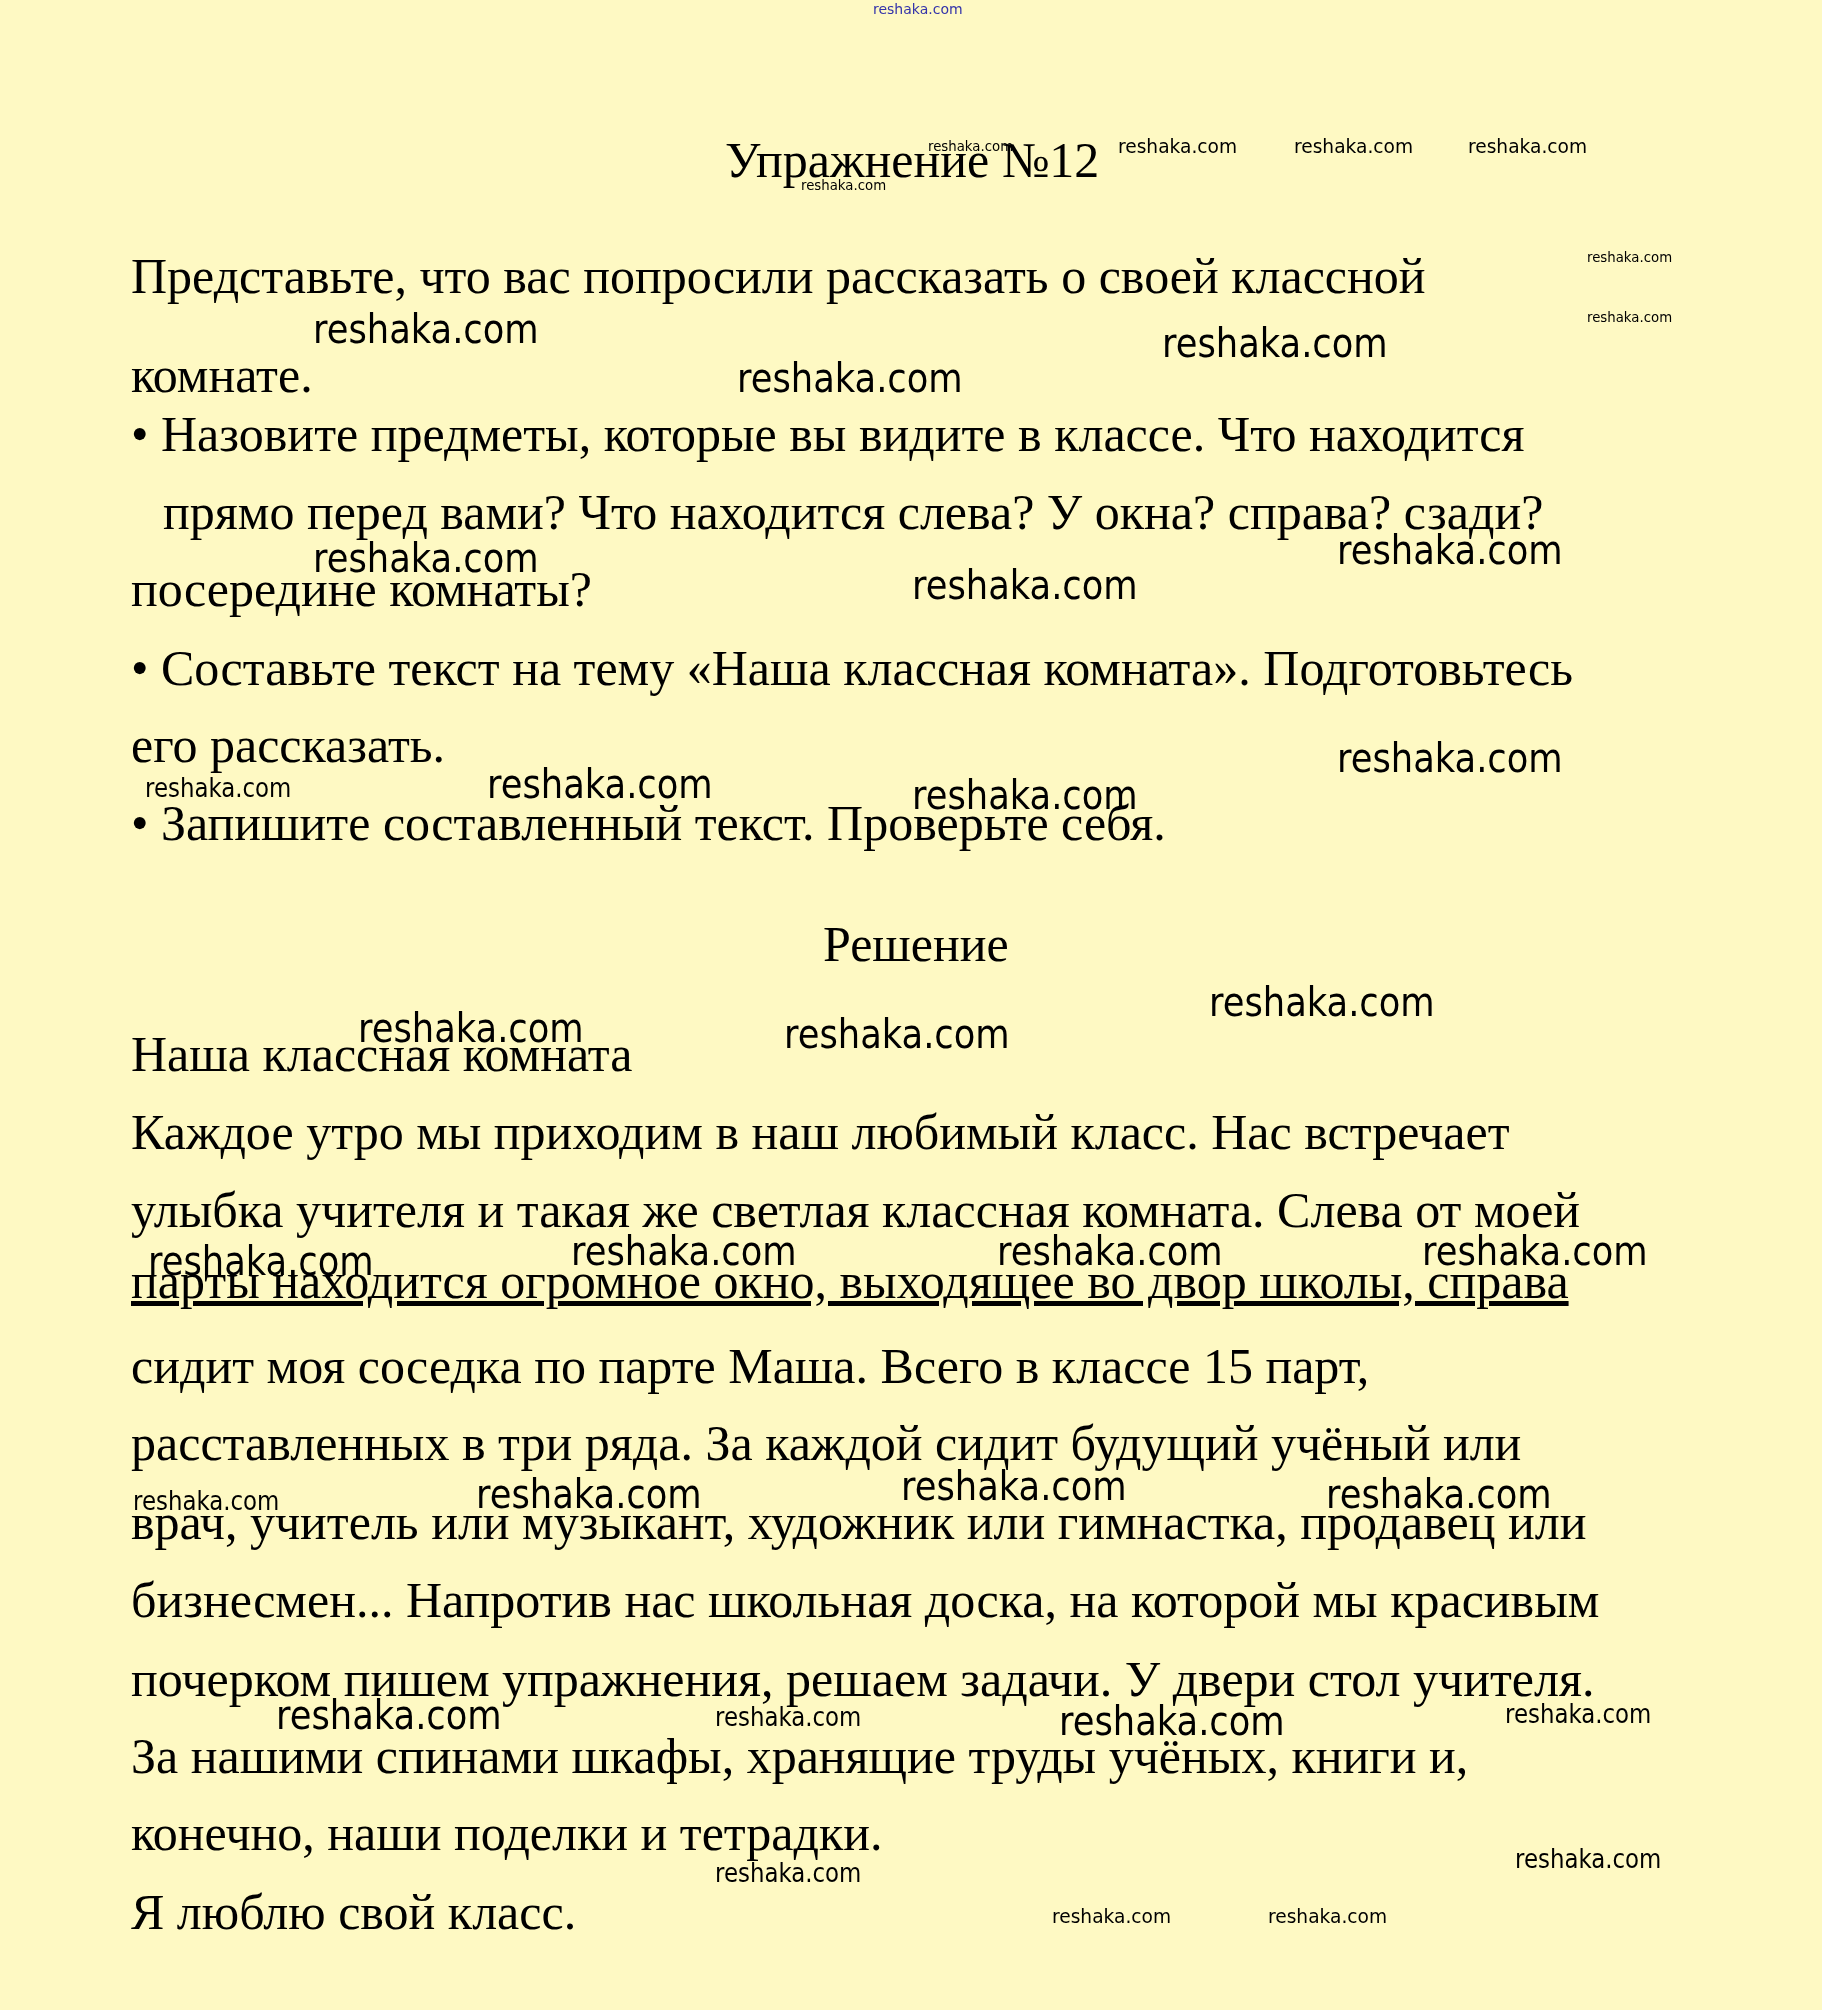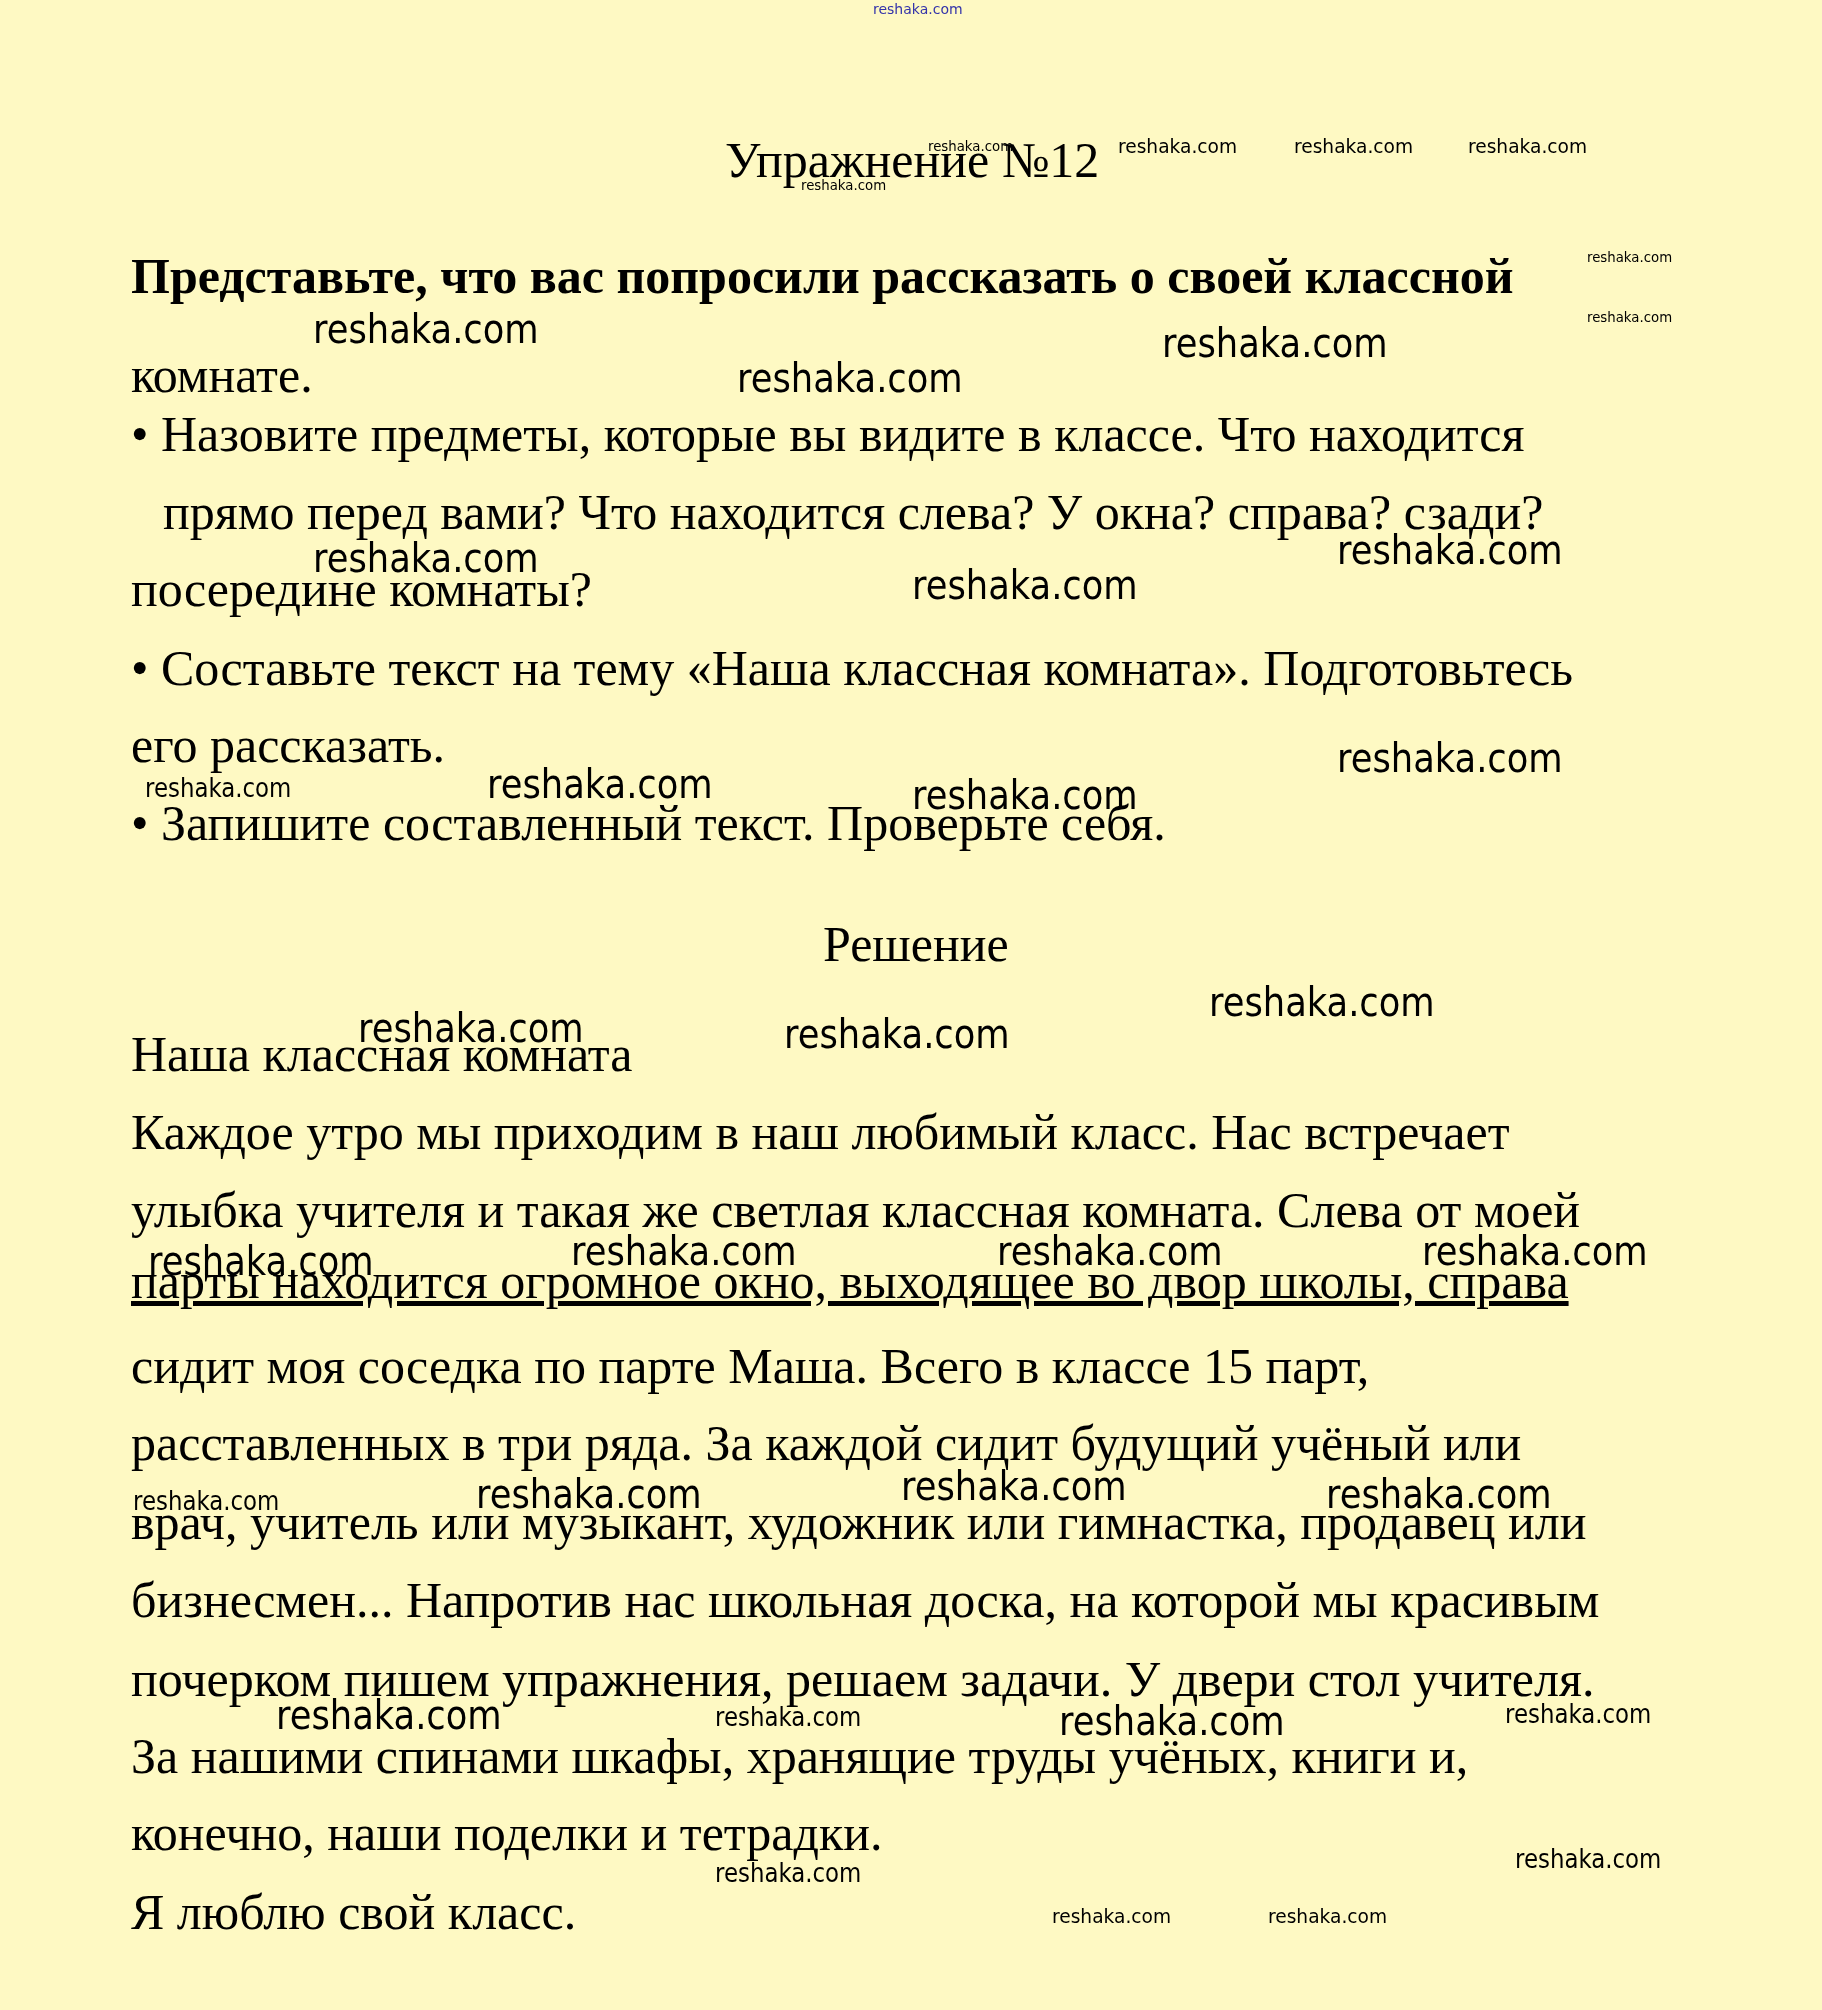--- a/index.html
+++ b/index.html
@@ -17,21 +17,21 @@
 </style>
 </head>
 <body>
 
 <div class="page">
 
   <div class="wm wm-top" style="left:873px; top:1.8px;">reshaka.com</div>
 
   <div class="title serif" style="left:725px; top:135px;">Упражнение №12</div>
 
-  <div class="line serif" style="top:251px;font-weight:bold;">Представьте, что вас попросили рассказать о своей классной</div>
+  <div class="line serif" style="top:251px;">Представьте, что вас попросили рассказать о своей классной</div>
   <div class="line serif" style="top:330px;margin-top:20px;">комнате.</div>
   <div class="line serif" style="top:409px;">• Назовите предметы, которые вы видите в классе. Что находится</div>
   <div class="line serif" style="top:487px;margin-left:32px;">прямо перед вами? Что находится слева? У окна? справа? сзади?</div>
   <div class="line serif" style="top:564px;">посередине комнаты?</div>
   <div class="line serif" style="top:643px;">• Составьте текст на тему «Наша классная комната». Подготовьтесь</div>
   <div class="line serif" style="top:720px;">его рассказать.</div>
   <div class="line serif" style="top:798px;">• Запишите составленный текст. Проверьте себя.</div>
 
   <div class="title serif" style="left:823px; top:919px;">Решение</div>
 

